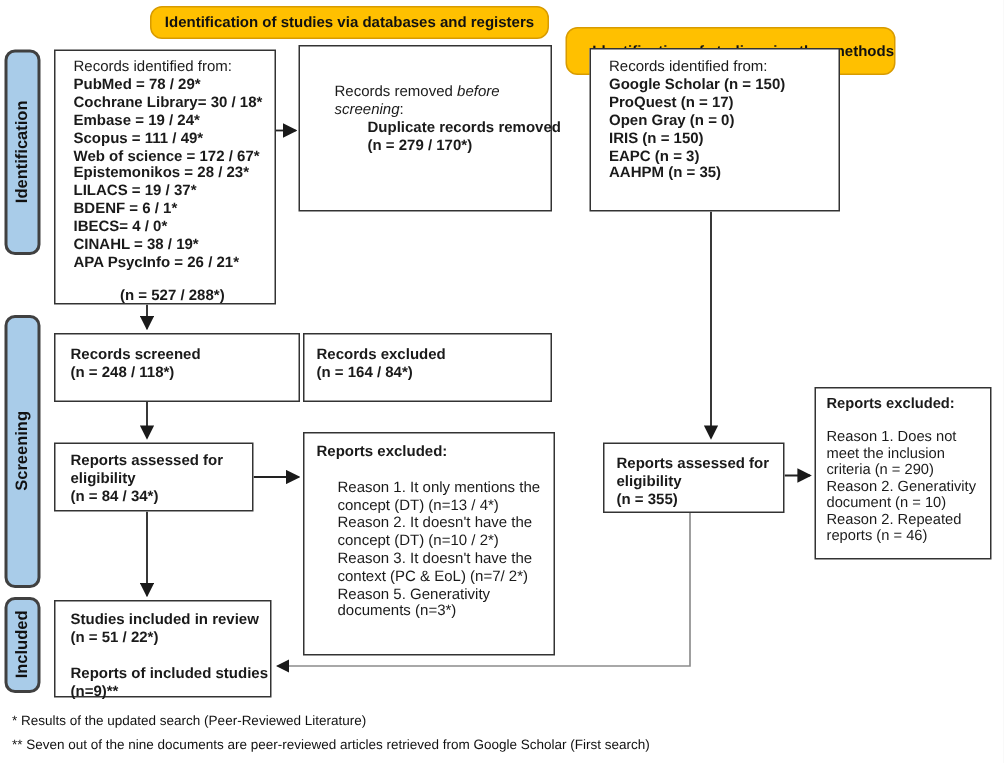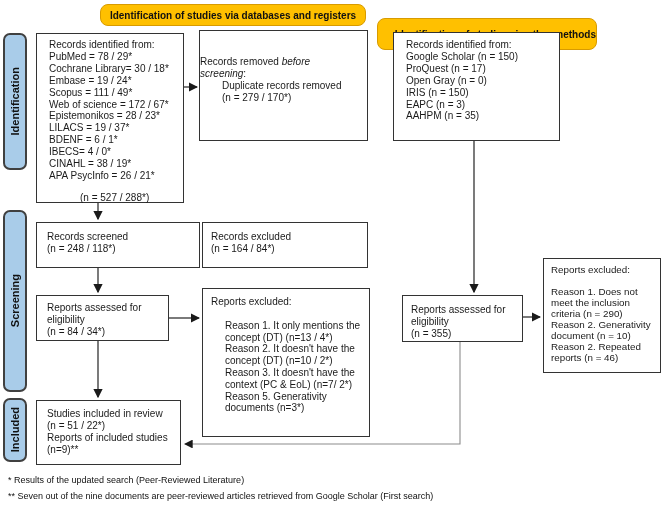--- a/index.html
+++ b/index.html
@@ -17,28 +17,28 @@
   .stage { position:absolute; z-index:2; background:#A9CCE9; border:2px solid #404040;
            border-radius:7px; display:flex; align-items:center; justify-content:center; }
   .stage span { writing-mode:vertical-rl; transform:rotate(180deg); font-weight:bold;
                 font-size:11px; color:#111; white-space:nowrap; }
   .stage-ident { left:3px; top:33px;  width:24px; height:137px; }
   .stage-screen{ left:3px; top:210px; width:24px; height:182px; }
   .stage-incl  { left:3px; top:398px; width:24px; height:64px; }
 
   .box { position:absolute; z-index:2; background:#fff; border:1.5px solid #333;
          font-size:10px; line-height:11.9px; }
-  .line { white-space:nowrap; }
+  .line { white-space:nowrap;font-weight:bold; }
   .bt { font-weight:normal; }
 
   .box-db      { left:36px;  top:33px;  width:148px; height:170px; padding:5px 3px 0 7px; }
   .box-db .line{ padding-left:5px; }
   .box-db .total { margin-top:10px; padding-left:5px;margin-left:31px; }
 
-  .box-removed { left:199px; top:30px;  width:169px; height:111px; padding:25px 6px 0 0; }
+  .box-removed { left:199px; top:30px;  width:169px; height:111px; padding:25px 6px 0 23px; }
   .removed-title { max-width:124px; }
   .box-removed .detail { padding-left:22px; }
 
   .box-other   { left:393px; top:32px;  width:167px; height:109px; padding:6px 3px 0 7px; }
   .box-other .line { padding-left:5px; }
 
   .box-screened{ left:36px;  top:222px; width:164px; height:46px; padding:8px 0 0 10px; }
   .box-recexcl { left:202px; top:222px; width:166px; height:46px; padding:8px 0 0 8px; }
   .box-assess1 { left:36px;  top:295px; width:133px; height:46px; padding:6px 0 0 10px; }
 
@@ -46,21 +46,21 @@
                  line-height:11.8px; }
   .box-repexcl .reasons { margin-top:12px; padding-left:14px; }
 
   .box-assess2 { left:402px; top:295px; width:121px; height:47px; padding:8px 0 0 8px; }
 
   .box-repexcl2{ left:543px; top:258px; width:118px; height:115px; padding:5px 5px 0 7px;
                  font-size:9.8px; line-height:11px; }
   .box-repexcl2 .reasons { margin-top:11px; }
 
   .box-incl    { left:36px;  top:400px; width:145px; height:65px; padding:7px 0 0 10px; }
-  .box-incl .gap { }
+  .box-incl .gap { margin-top:12px; }
 
   .fnote { position:absolute; z-index:2; left:8px; font-size:9px; color:#111; white-space:nowrap; }
   .fnote-1 { top:475px; }
   .fnote-2 { top:491px; }
 </style>
 </head>
 <body>
 
 <div class="canvas">
 

